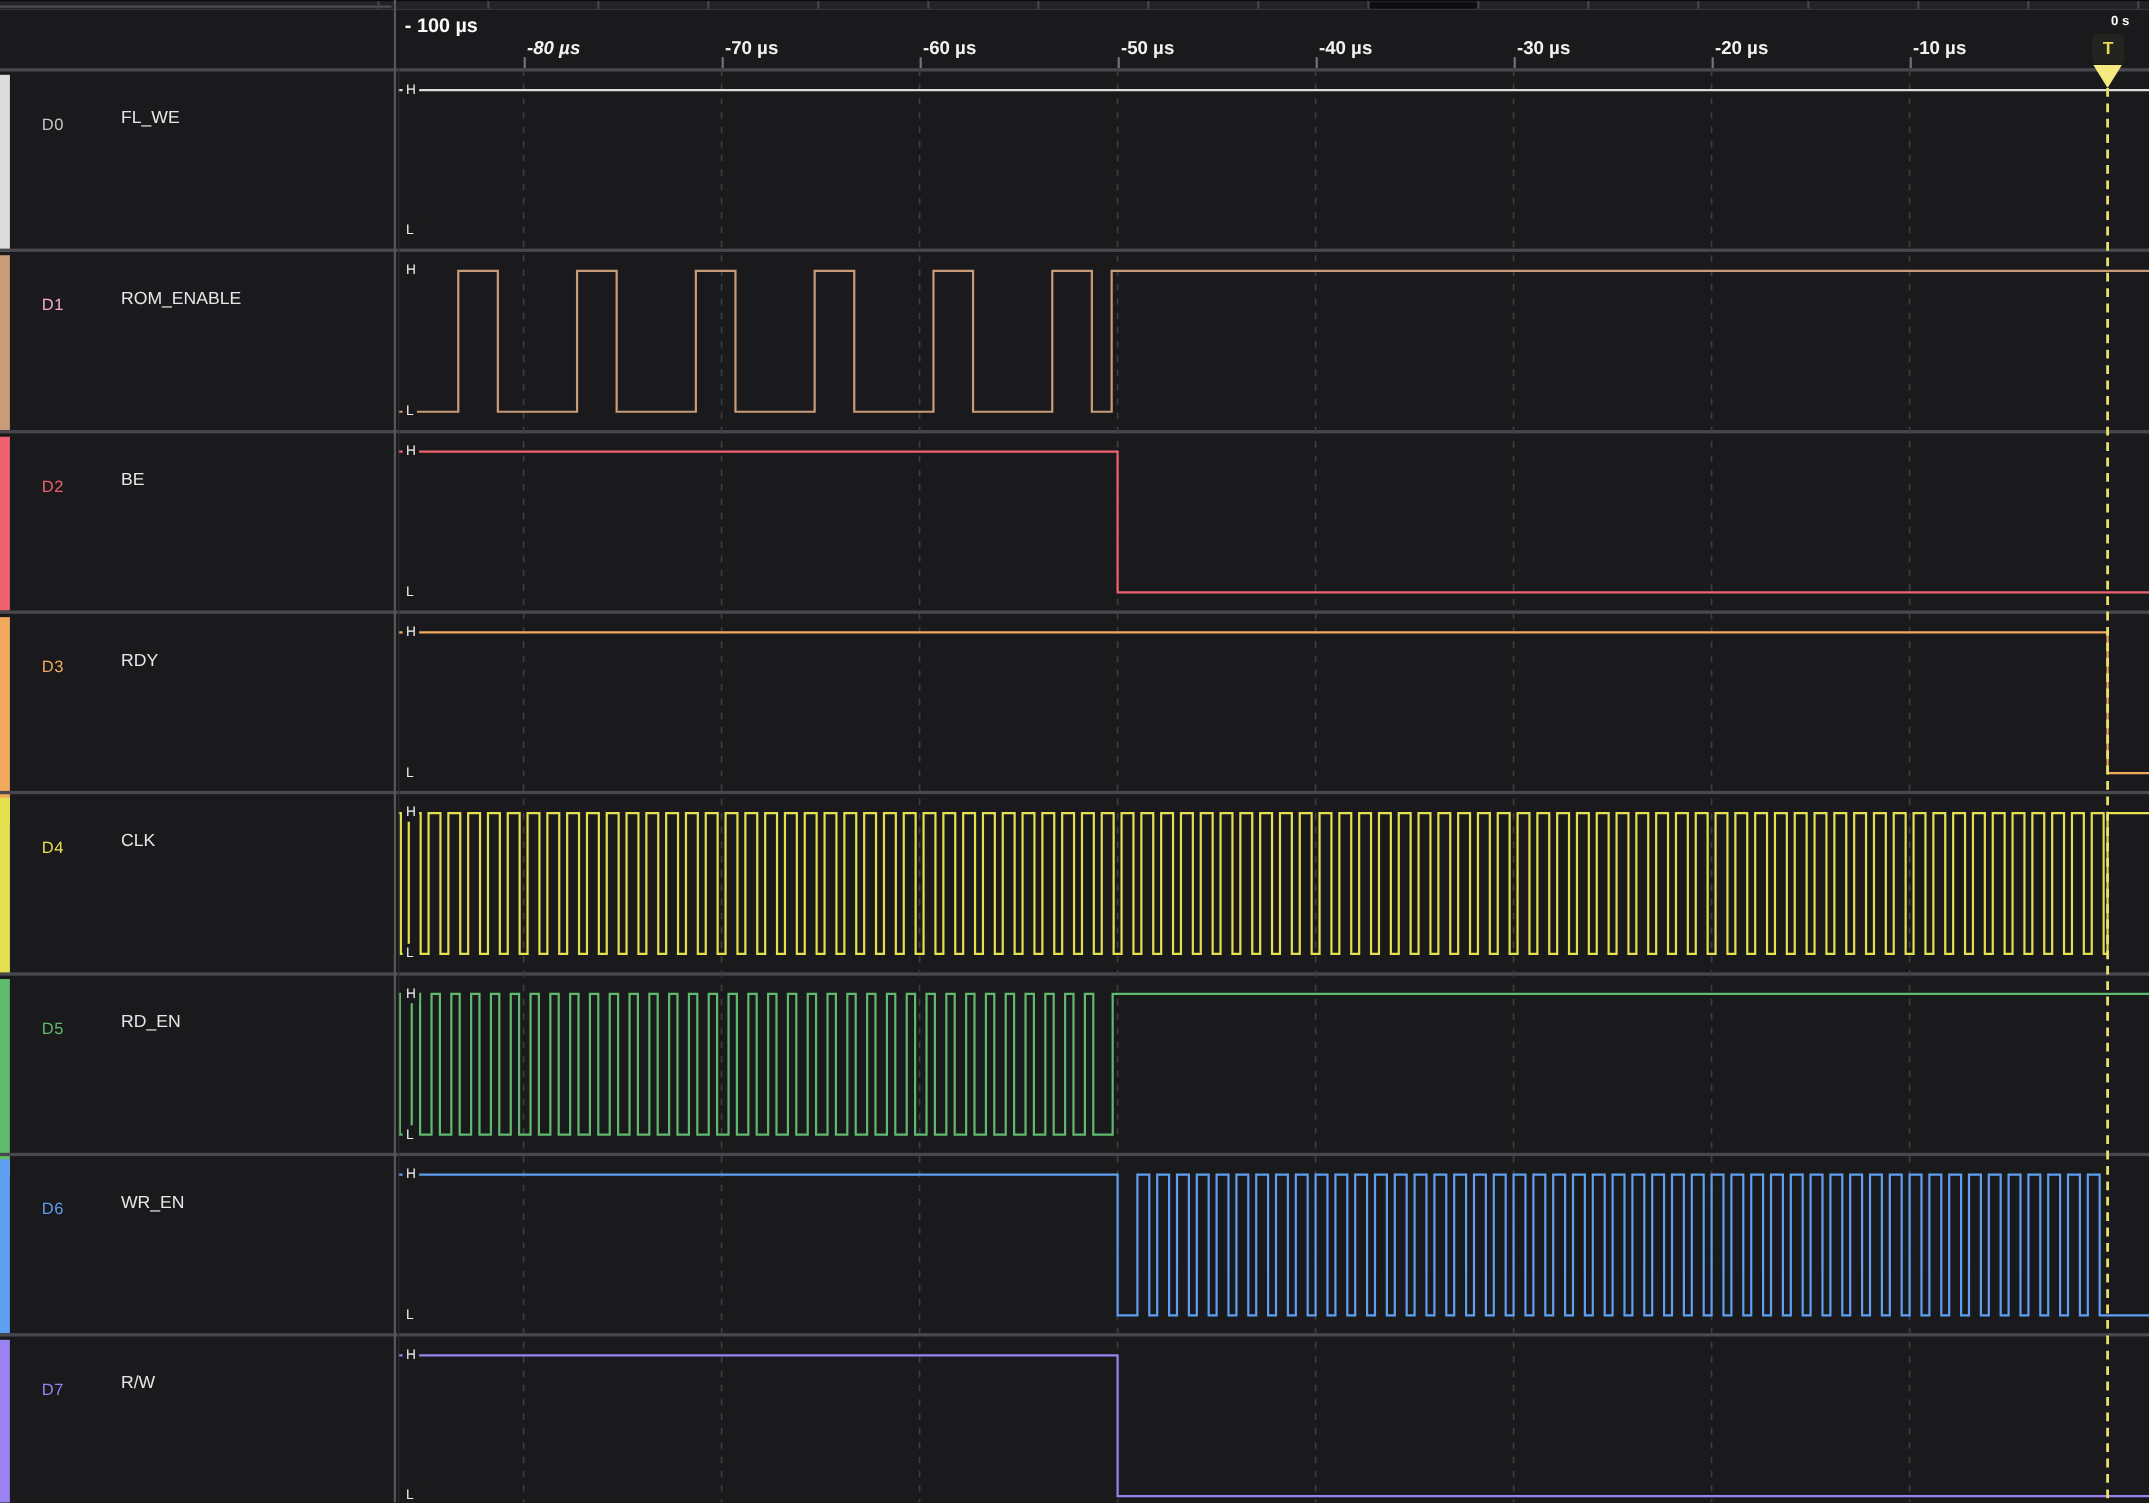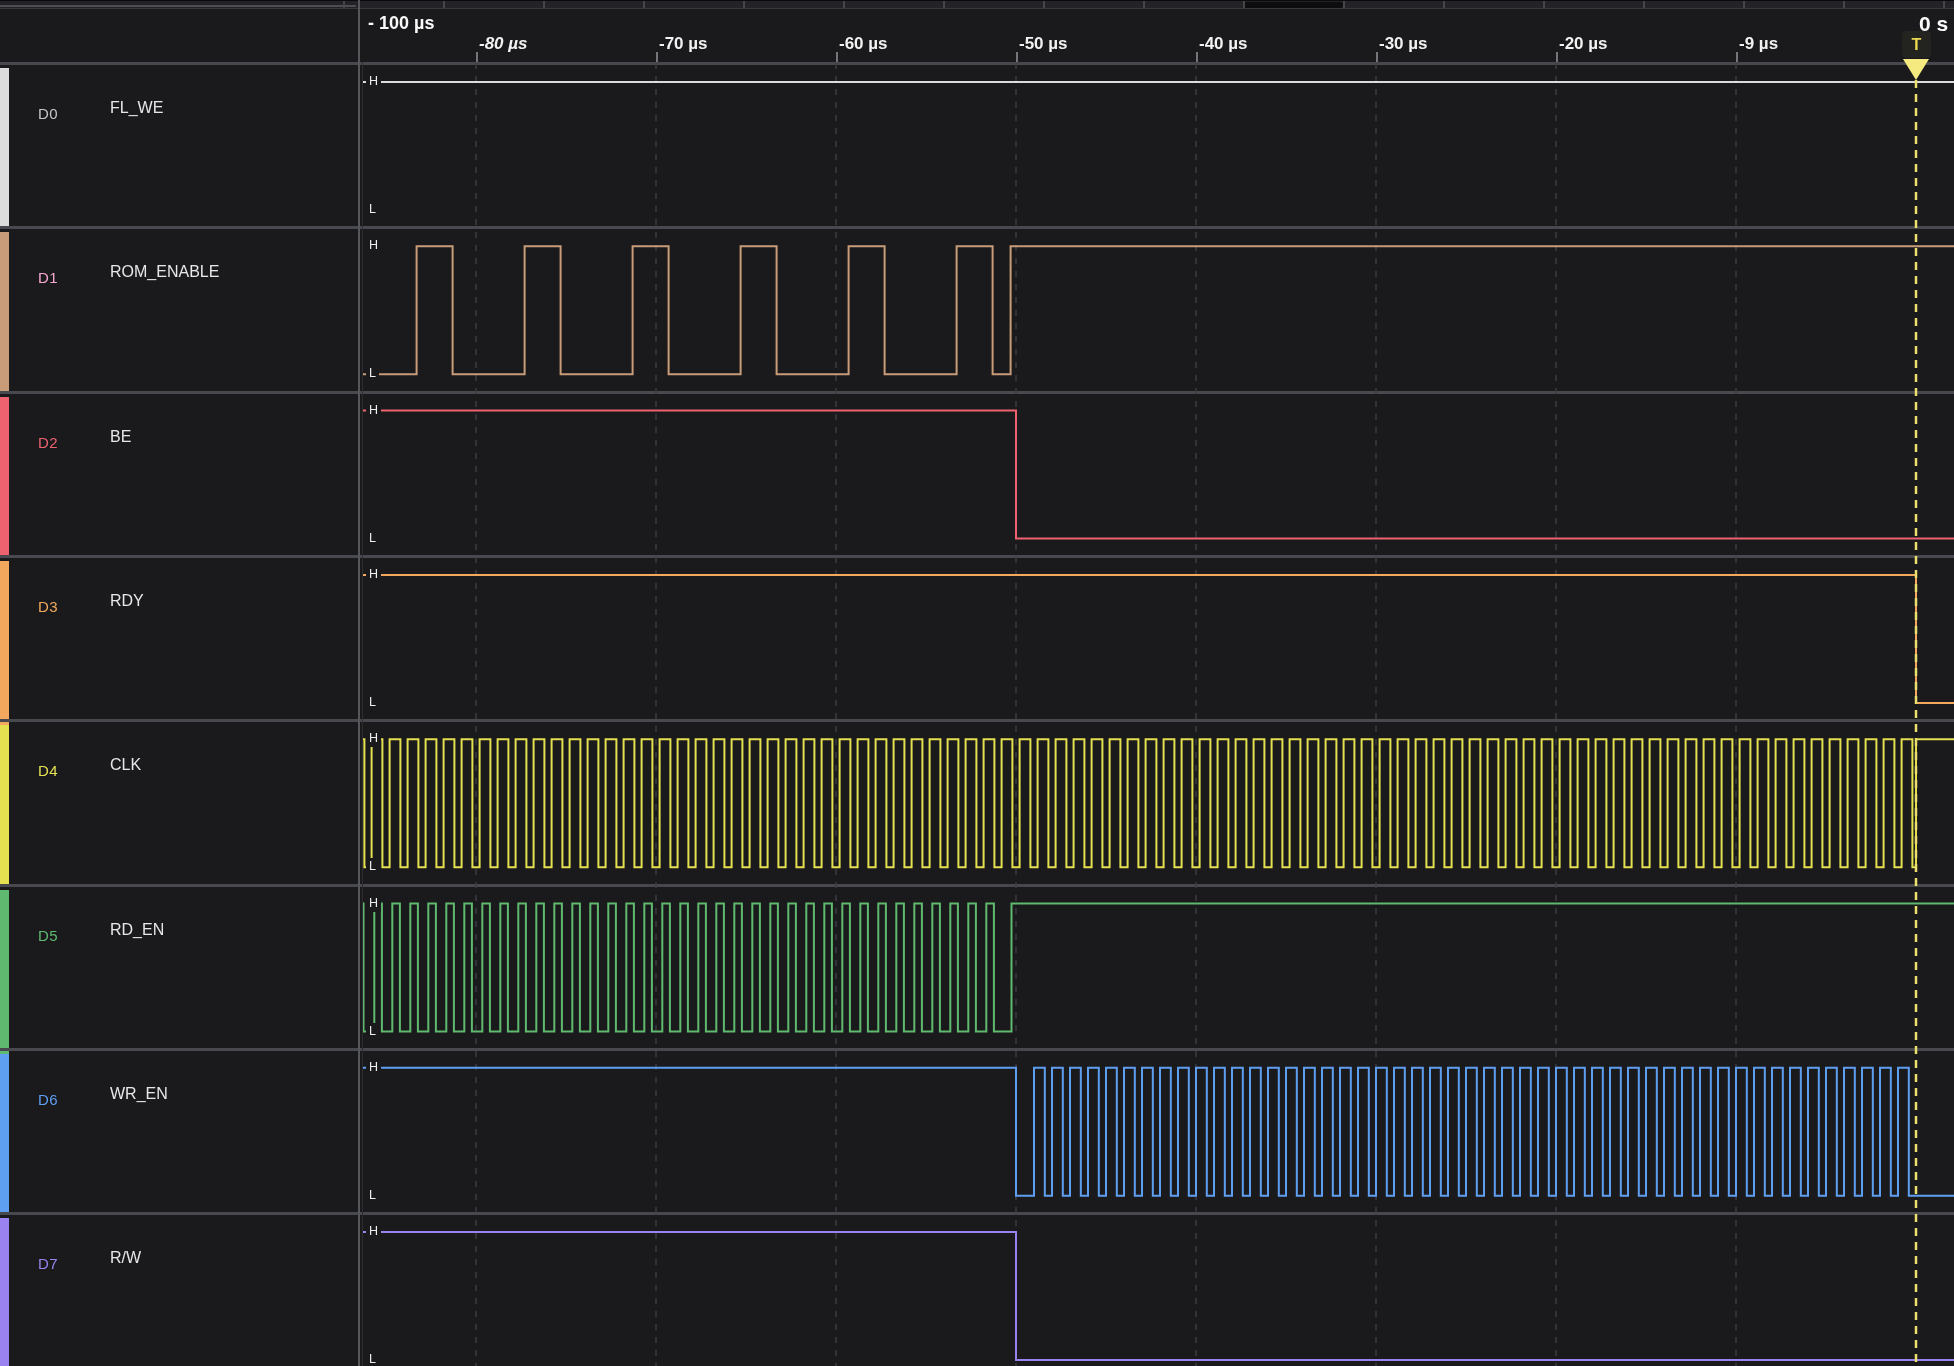--- a/index.html
+++ b/index.html
@@ -10,21 +10,21 @@
   }
   
   .top-bar{position:absolute;left:0;top:0;width:1954px;height:8px;background:#232327;border-top:1px solid #0a0a0b;box-sizing:border-box;}
   .tb-left-hl{position:absolute;left:0;top:4px;width:356px;height:2px;background:#4e4e52;}
   .tb-pill{position:absolute;left:1243px;top:1px;width:100px;height:6px;background:#0d0d0f;border-radius:3px;}
   .tb-sep{position:absolute;top:0;width:2px;height:7px;background:#46464a;}
   .tb-bottom{position:absolute;left:0;top:8px;width:1954px;height:1px;background:#39393d;}
   
   .ruler{position:absolute;left:0;top:9px;width:1954px;height:53px;}
   .major-label{position:absolute;left:368px;top:4px;font-size:18px;font-weight:bold;color:#fafafa;white-space:pre;}
-  .zero-label{position:absolute;left:1919px;top:3px;font-size:21px;font-weight:bold;color:#fafafa;}
+  .zero-label{position:absolute;left:1919px;top:3px;font-size:12px;font-weight:bold;color:#fafafa;}
   .tick-label{position:absolute;top:25px;font-size:17px;font-weight:bold;color:#f2f2f2;white-space:nowrap;}
   .tick-mark{position:absolute;top:43px;width:2px;height:10px;background:#74747a;}
   
   .row{position:absolute;left:0;width:1954px;border-top:3px solid #47494e;box-sizing:border-box;}
   .strip{position:absolute;left:0;top:3px;bottom:0;width:9px;}
   .chid{position:absolute;left:38px;top:40px;font-size:15px;letter-spacing:.5px;}
   .chname{position:absolute;left:110px;top:34px;font-size:16px;color:#e7e7e9;}
   
   .wave-svg{position:absolute;left:0;top:0;}
   .hl-badge{position:absolute;left:366px;height:17px;line-height:17px;padding:0 3px;background:#1a1a1c;color:#f0f0f0;font-size:12.5px;font-weight:500;}
@@ -72,21 +72,21 @@
       <div class="tick-label" style="left: 839px;">-60 µs</div>
       <div class="tick-mark" style="left: 836px;"></div>
       <div class="tick-label" style="left: 1019px;">-50 µs</div>
       <div class="tick-mark" style="left: 1016px;"></div>
       <div class="tick-label" style="left: 1199px;">-40 µs</div>
       <div class="tick-mark" style="left: 1196px;"></div>
       <div class="tick-label" style="left: 1379px;">-30 µs</div>
       <div class="tick-mark" style="left: 1376px;"></div>
       <div class="tick-label" style="left: 1559px;">-20 µs</div>
       <div class="tick-mark" style="left: 1556px;"></div>
-      <div class="tick-label" style="left: 1739px;">-9 µs</div>
+      <div class="tick-label" style="left: 1739px;">-10 µs</div>
       <div class="tick-mark" style="left: 1736px;"></div>
     </div>
   <div class="zero-label">0 s</div>
 </div>
 
 <div id="rows">
     <div class="row" style="top: 62px; height: 167px;">
       <div class="strip" style="background: rgb(220, 220, 221);"></div>
       <div class="chid" style="color: rgb(198, 198, 200);">D0</div>
       <div class="chname">FL_WE</div>

